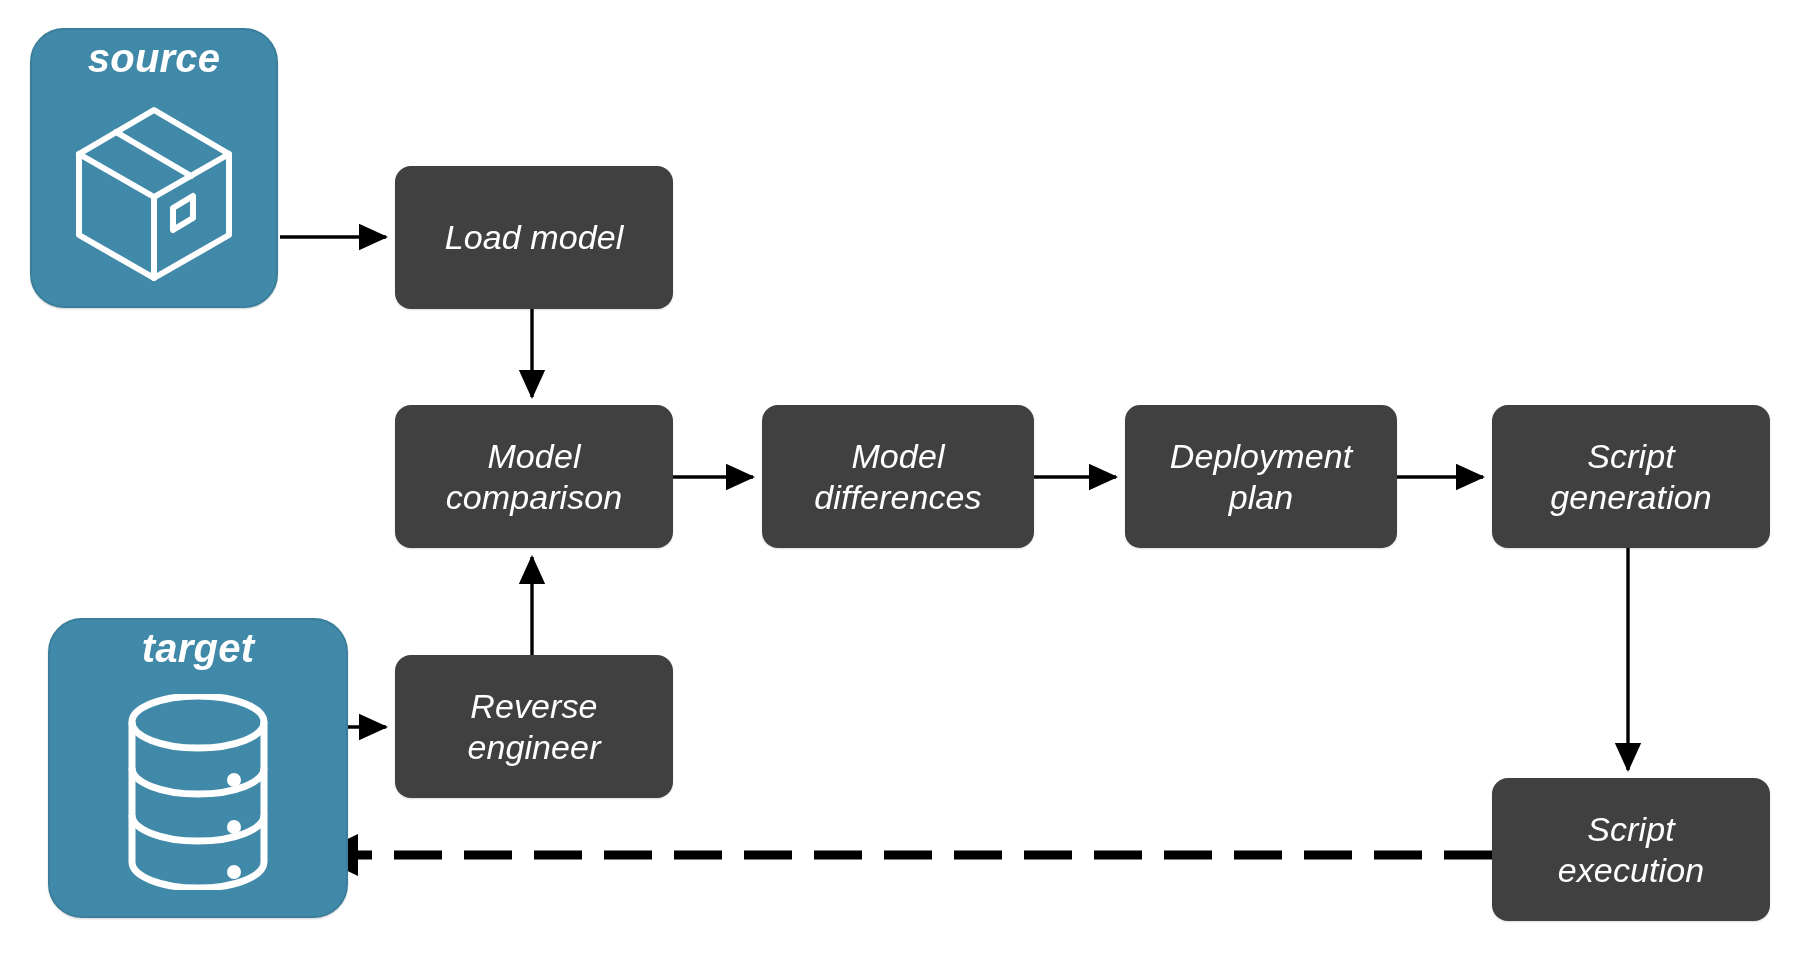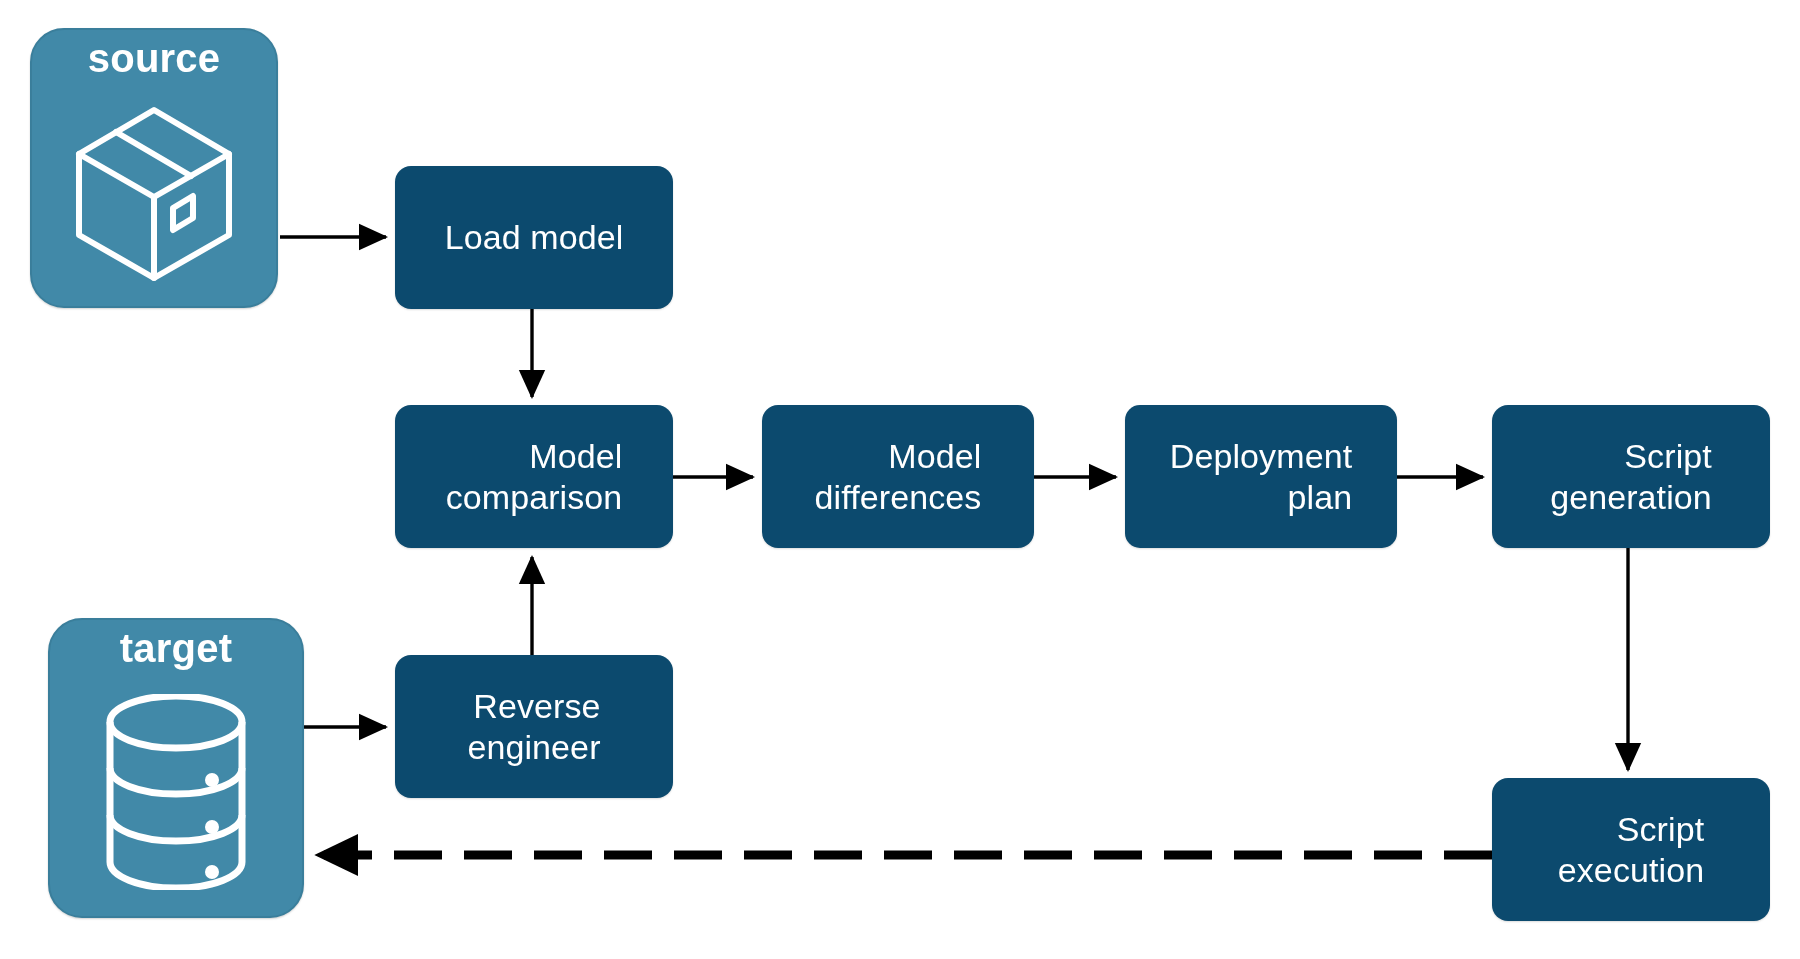--- a/index.html
+++ b/index.html
@@ -25,22 +25,23 @@
     width: 1800px;
     height: 959px;
     pointer-events: none;
   }
   .node {
     position: absolute;
     box-sizing: border-box;
     display: flex;
     align-items: center;
     justify-content: center;
-    text-align: right;
+    text-align: center;
     color: #ffffff;
+    font-style: italic;
   }
   .endpoint {
     background: #4189a8;
     border: 2px solid #3a7e9b;
     border-radius: 34px;
     flex-direction: column;
     box-shadow: 0 1px 2px rgba(0,0,0,0.18);
   }
   .endpoint .endpoint-label {
     font-size: 40px;
@@ -50,21 +51,21 @@
     margin-top: 8px;
   }
   .endpoint .endpoint-art {
     flex: 1;
     display: flex;
     align-items: center;
     justify-content: center;
     width: 100%;
   }
   .process {
-    background: #0c4a6e;
+    background: #404040;
     border-radius: 16px;
     font-size: 34px;
     line-height: 1.18;
     letter-spacing: 0.1px;
     padding: 4px 10px;
     box-shadow: 0 1px 2px rgba(0,0,0,0.14);
   }
   .process .process-label {
     display: block;
     white-space: pre-line;
@@ -112,21 +113,21 @@
           <path d="M85 8 L160 52 L160 133 L85 176 L10 133 L10 52 Z"></path>
           <path d="M10 52 L85 95 L160 52"></path>
           <path d="M85 95 L85 176"></path>
           <path d="M47 30 L122 74"></path>
         </g>
         <path d="M104 106 L124 94 L124 116 L104 128 Z" fill="none" stroke="#ffffff" stroke-width="6" stroke-linejoin="round"></path>
       </svg>
     </div>
   </div>
 
-  <div class="node endpoint" id="node-target" style="left:48px; top:618px; width:256px; height:300px;">
+  <div class="node endpoint" id="node-target" style="left:48px; top:618px; width:300px; height:300px;">
     <div class="endpoint-label">target</div>
     <div class="endpoint-art">
       <svg width="160" height="196" viewBox="0 0 160 196" xmlns="http://www.w3.org/2000/svg">
         <g fill="none" stroke="#ffffff" stroke-width="7" stroke-linejoin="round">
           <path d="M14 28 L14 168 A66 26 0 0 0 146 168 L146 28"></path>
           <ellipse cx="80" cy="28" rx="66" ry="26"></ellipse>
           <path d="M14 74 A66 26 0 0 0 146 74"></path>
           <path d="M14 121 A66 26 0 0 0 146 121"></path>
         </g>
         <circle cx="116" cy="86" r="7" fill="#ffffff"></circle>

